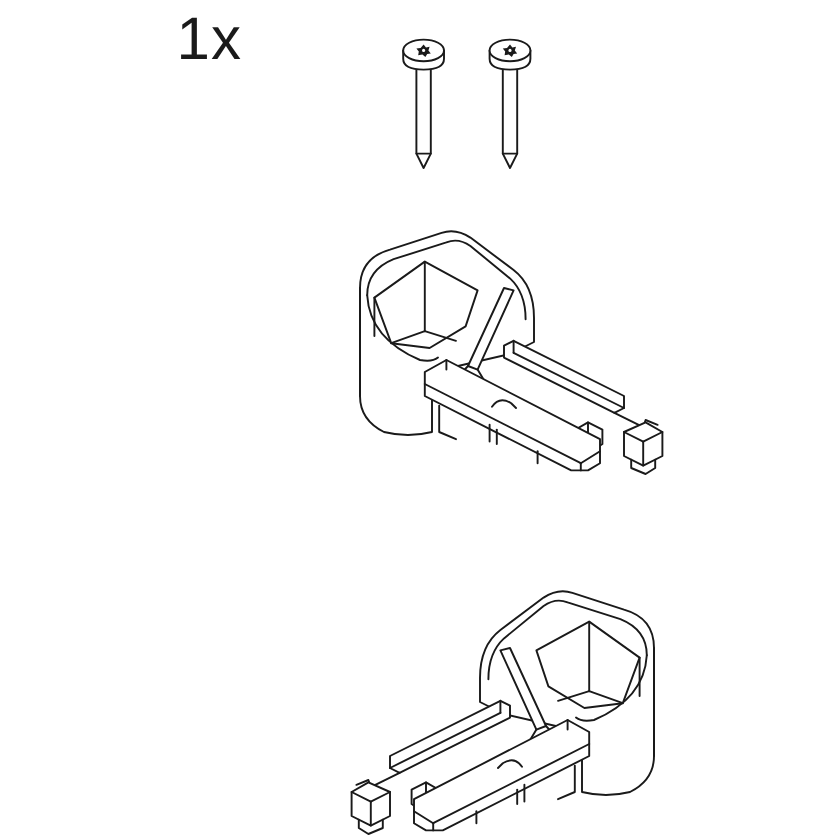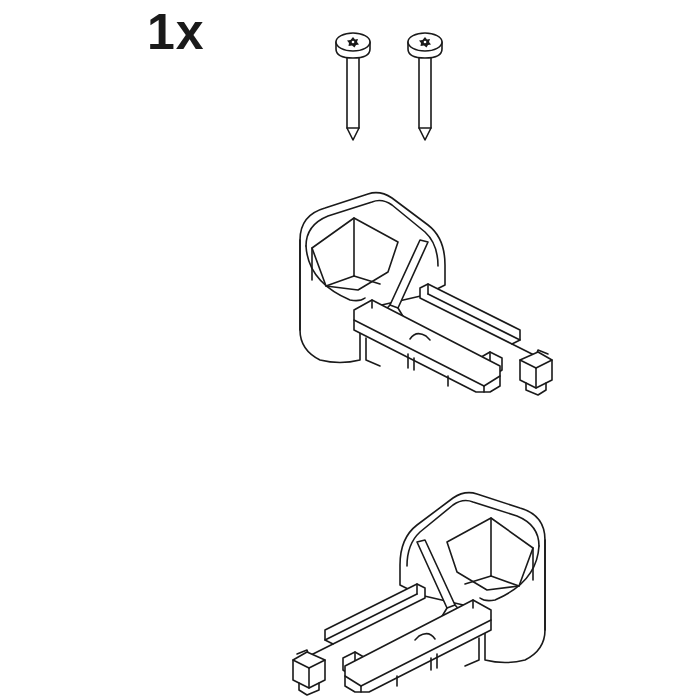--- a/index.html
+++ b/index.html
@@ -1,20 +1,20 @@
 <!DOCTYPE html>
 <html><head>
 <meta charset="utf-8">
 <style>
   html, body { margin: 0; padding: 0; background: #ffffff; }
   body { width: 700px; height: 700px; position: relative; overflow: hidden; }
   .qty {
     position: absolute; left: 147px; top: 2px;
     font-family: "Liberation Sans", sans-serif;
-    font-size: 50px; line-height: 60px; color: #1a1a1a; letter-spacing: 1px; font-weight: bold;
+    font-size: 50px; line-height: 60px; color: #1a1a1a; letter-spacing: 1px;
   }
   .art { position: absolute; left: 0; top: 0; width: 700px; height: 700px; }
   .art path, .art line, .art ellipse, .art polygon, .art polyline, .art rect {
     fill: none; stroke: #1a1a1a; stroke-width: 1.6; stroke-linejoin: round; stroke-linecap: round;
   }
   .art .fillw { fill: #ffffff; }
   .art .dark { fill: #1a1a1a; stroke: none; }
 </style>
 </head>
 <body>

